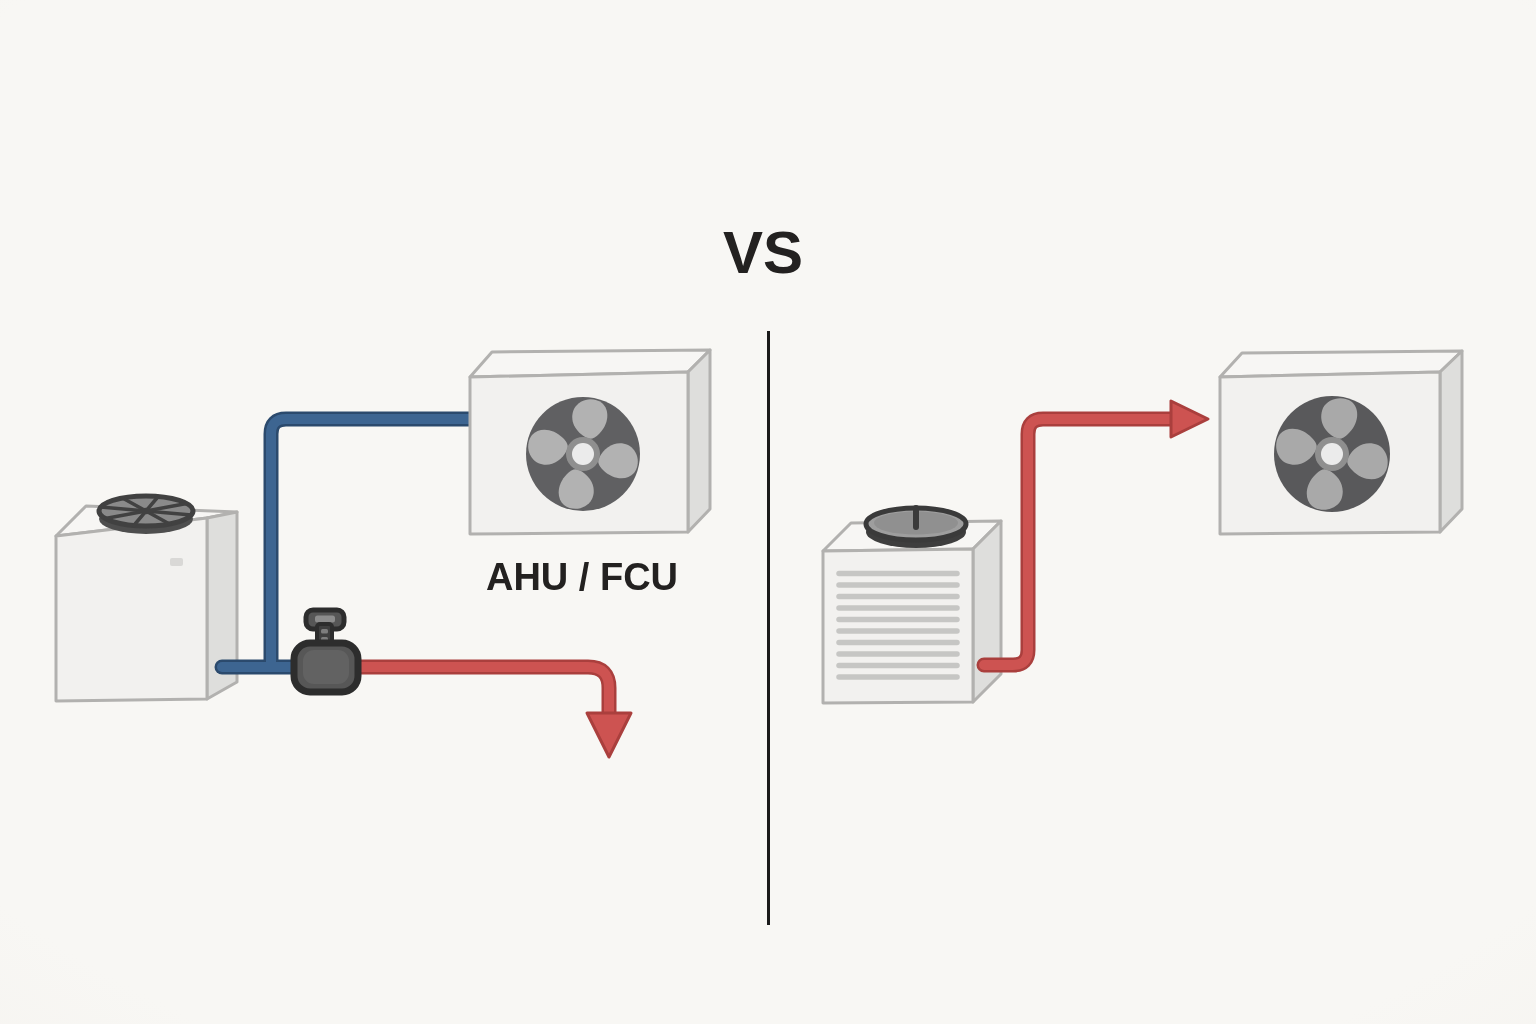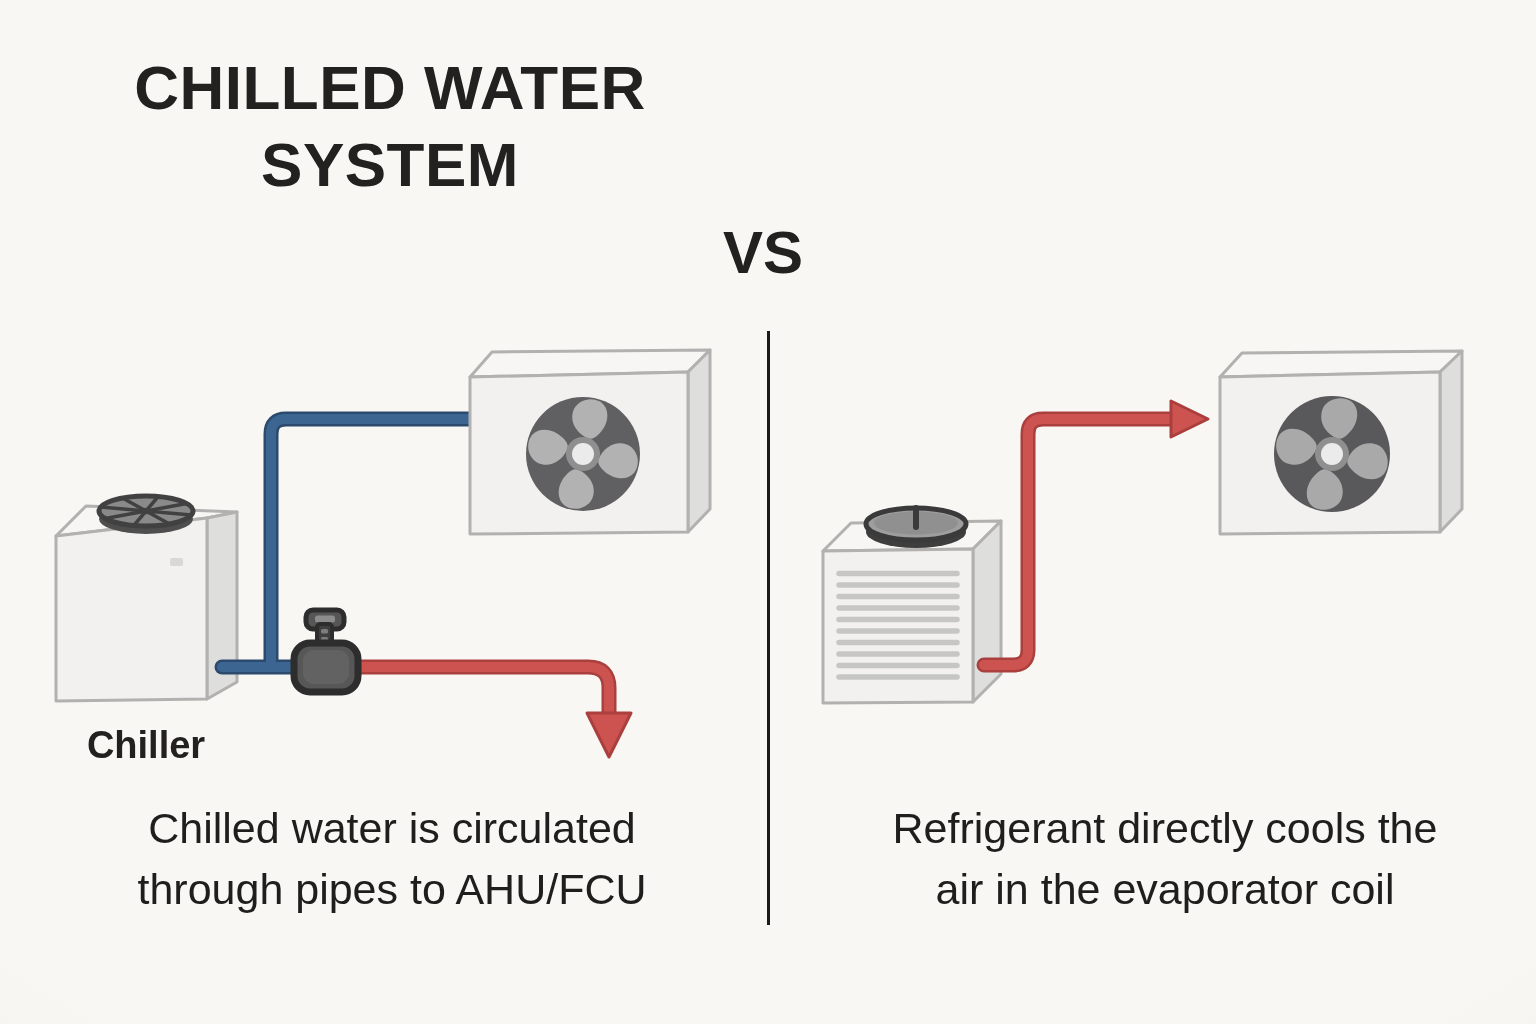--- a/index.html
+++ b/index.html
@@ -29,22 +29,20 @@
   .divider{
     background:#1a1a1a;width:2.5px;
   }
   svg{display:block;}
 </style>
 </head>
 <body>
 
 <div id="canvas">
 
-  <div class="abs title" style="left:40px;top:50px;width:700px;">CHILLED WATER
-SYSTEM</div>
 
 
   <div class="abs vs" style="left:663px;top:218px;width:200px;">VS</div>
 
   <div class="abs divider" style="left:767px;top:331px;height:594px;"></div>
 
   <svg class="abs" style="left:0;top:0;" width="1536" height="1024" viewBox="0 0 1536 1024" aria-hidden="true">
 
     <g>
 
@@ -154,22 +152,18 @@
             <path d="M 4 -16 C -8 -22 -14 -34 -9 -46 C -4 -56 11 -59 20 -52 C 28 -45 27 -30 16 -20 C 12 -16 8 -14 4 -16 Z" transform="rotate(180)"></path>
             <path d="M 4 -16 C -8 -22 -14 -34 -9 -46 C -4 -56 11 -59 20 -52 C 28 -45 27 -30 16 -20 C 12 -16 8 -14 4 -16 Z" transform="rotate(270)"></path>
           </g>
           <circle r="17" fill="#8f8f8f"></circle>
           <circle r="11" fill="#ebebeb"></circle>
         </g>
       </g>
     </g>
   </svg>
 
+  <div class="abs unit-label" style="left:432px;top:556px;width:300px;">AHU / FCU</div>
 
-  <div class="abs unit-label" style="left:46px;top:724px;width:200px;">Chiller</div>
 
-  <div class="abs caption" style="left:42px;top:798px;width:700px;">Chilled water is circulated
-through pipes to AHU/FCU</div>
 
-  <div class="abs caption" style="left:815px;top:798px;width:700px;">Refrigerant directly cools the
-air in the evaporator coil</div>
 
 </div>
 
 </body></html>

